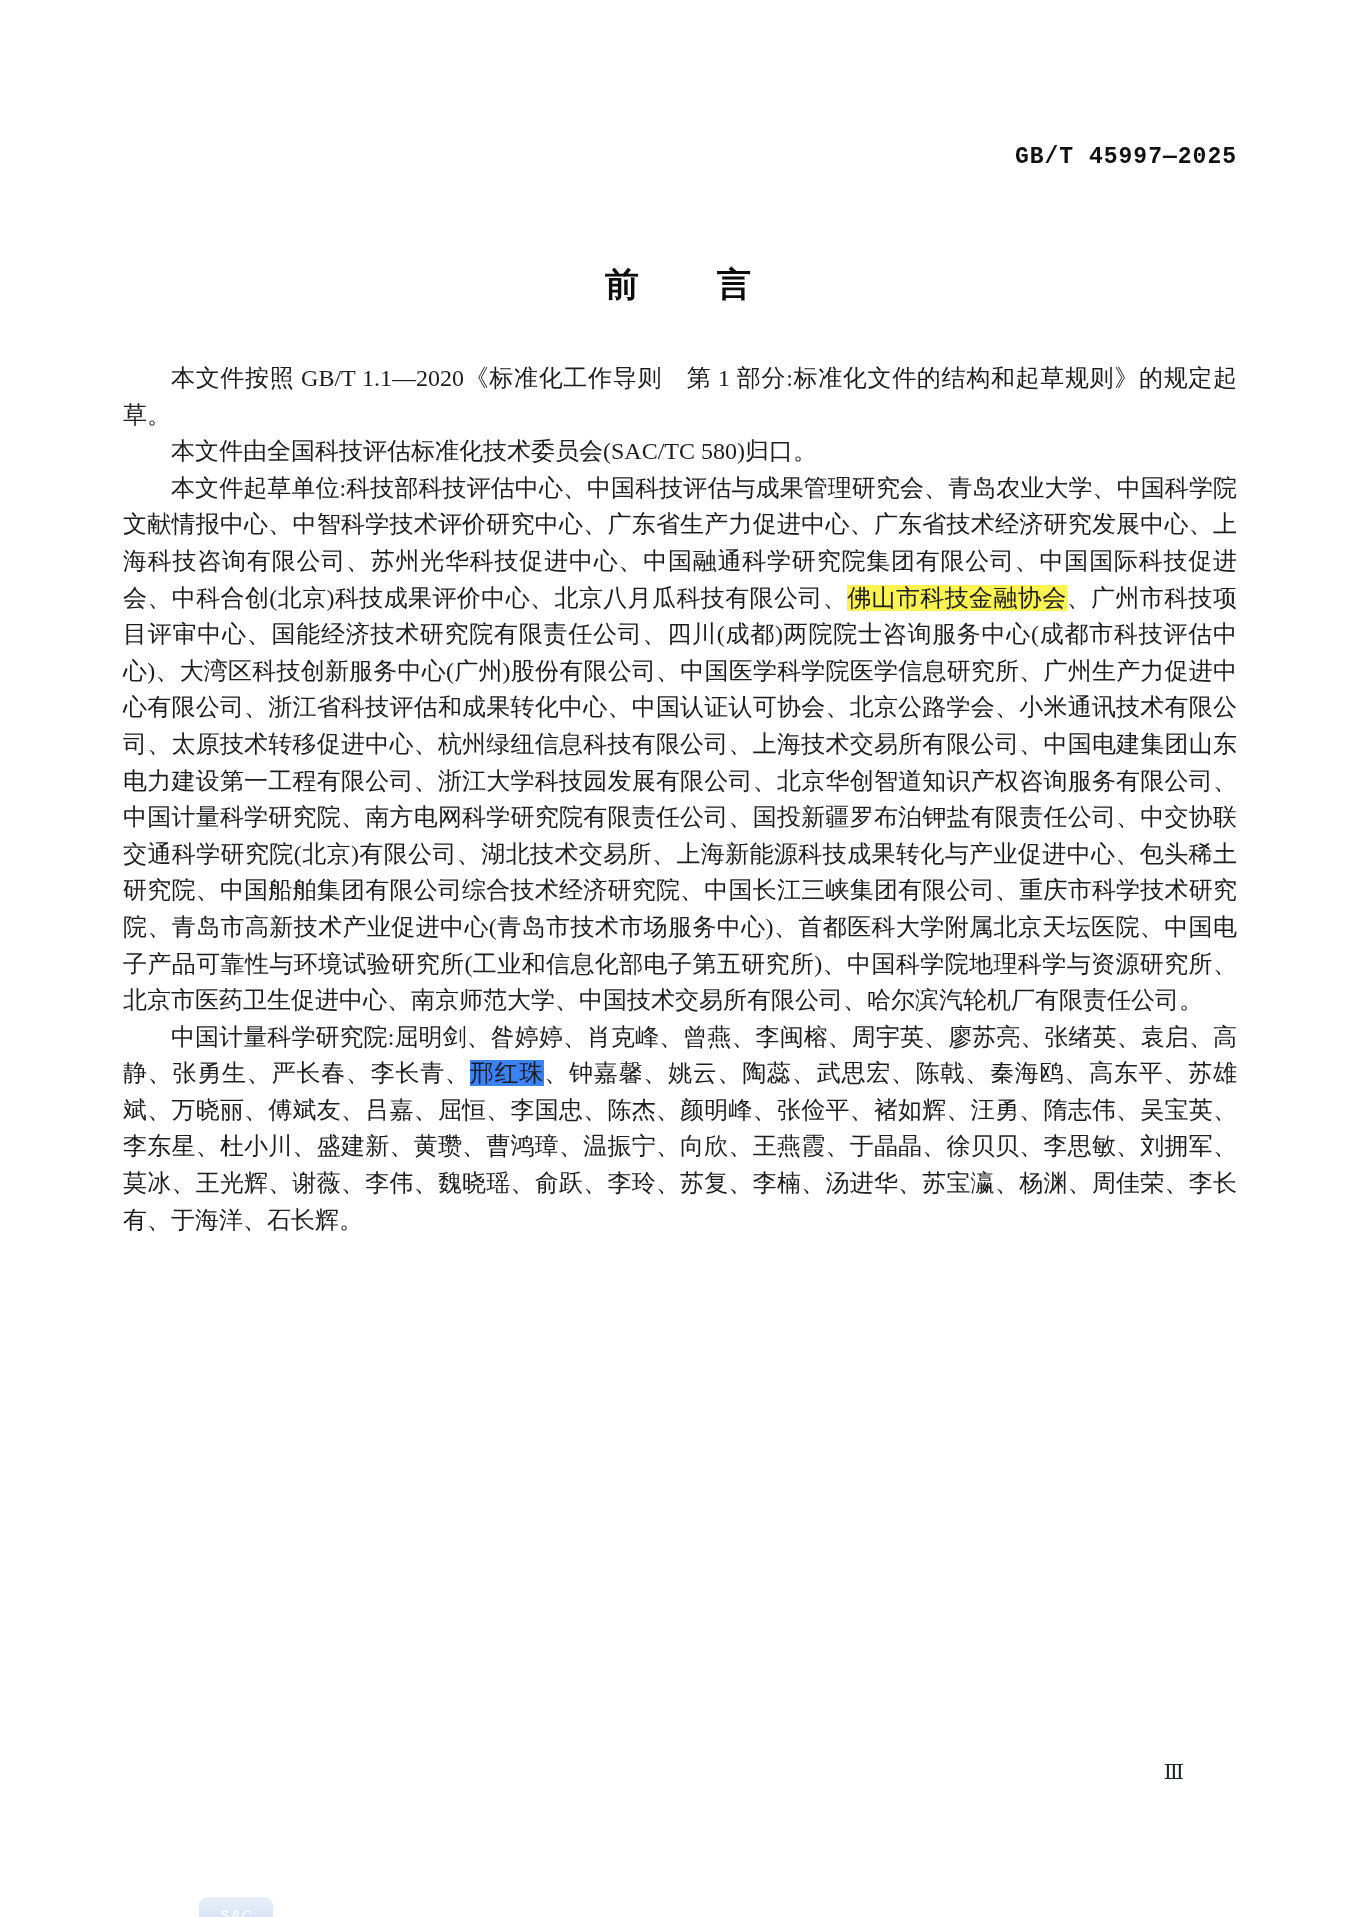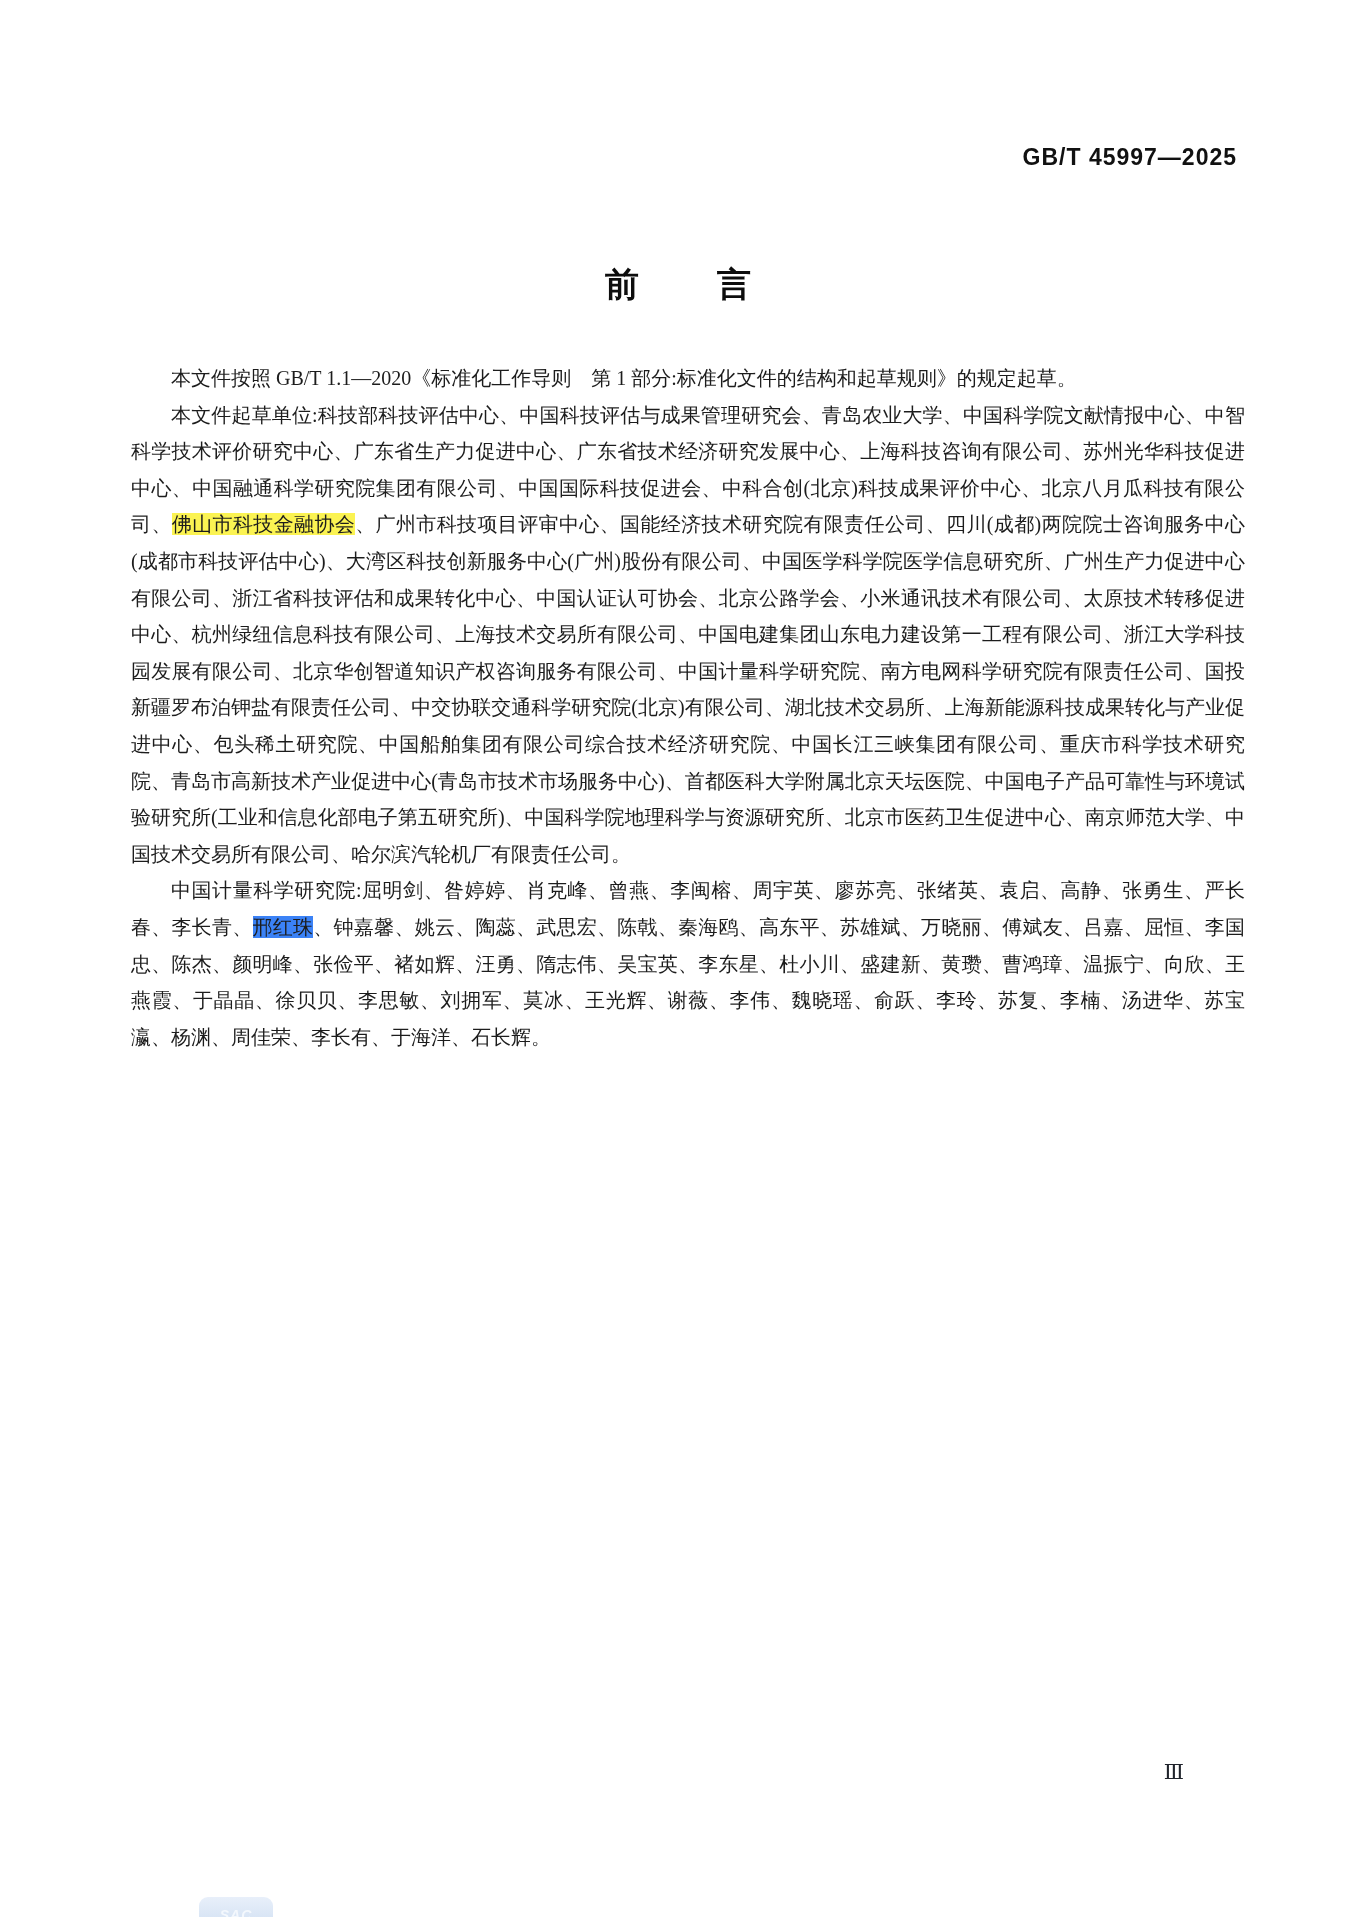--- a/index.html
+++ b/index.html
@@ -12,21 +12,21 @@
     width: 1356px;
     height: 1917px;
     overflow: hidden;
     color: #1c1c1c;
     font-family: "Liberation Serif", "DejaVu Serif", serif;
   }
   .std-code {
     position: absolute;
     top: 144px;
     right: 119px;
-    font-family: Liberation Sans, sans-serif;
+    font-family: Liberation Mono, monospace;
     font-weight: bold;
     font-size: 23px;
     letter-spacing: 1px;
     color: #111;
   }
   .doc-title {
     position: absolute;
     top: 262px;
     left: 0;
     width: 100%;
@@ -36,25 +36,24 @@
     font-family: "Liberation Sans", "DejaVu Sans", sans-serif;
     font-weight: bold;
     font-size: 34px;
     color: #0d0d0d;
   }
   .content {
     position: absolute;
     top: 360px;
     left: 123px;
     width: 1114px;
-    font-size: 20px;
+    font-size: 24px;
     line-height: 36.6px;
     text-align: justify;
     color: #1c1c1c;
-    margin-left: 8px;
   }
   .content p {
     margin: 0;
     text-indent: 2em;
   }
   .hl {
     background: #fbf352;
   }
   .page-number {
     position: absolute;
@@ -91,20 +90,21 @@
 
 <div class="std-code">GB/T 45997—2025</div>
 
 <div class="doc-title">
   <span>前</span>
   <span>言</span>
 </div>
 
 <div class="content" id="foreword-content">
     <p><span>本文件按照 GB/T 1.1—2020《标准化工作导则　第 1 部分:标准化文件的结构和起草规则》的规定起草。</span></p>
+    <p><span>本文件由全国科技评估标准化技术委员会(SAC/TC 580)归口。</span></p>
     <p><span>本文件起草单位:科技部科技评估中心、中国科技评估与成果管理研究会、青岛农业大学、中国科学院文献情报中心、中智科学技术评价研究中心、广东省生产力促进中心、广东省技术经济研究发展中心、上海科技咨询有限公司、苏州光华科技促进中心、中国融通科学研究院集团有限公司、中国国际科技促进会、中科合创(北京)科技成果评价中心、北京八月瓜科技有限公司、</span><span class="hl" style="background: rgb(251, 243, 82);">佛山市科技金融协会</span><span>、广州市科技项目评审中心、国能经济技术研究院有限责任公司、四川(成都)两院院士咨询服务中心(成都市科技评估中心)、大湾区科技创新服务中心(广州)股份有限公司、中国医学科学院医学信息研究所、广州生产力促进中心有限公司、浙江省科技评估和成果转化中心、中国认证认可协会、北京公路学会、小米通讯技术有限公司、太原技术转移促进中心、杭州绿纽信息科技有限公司、上海技术交易所有限公司、中国电建集团山东电力建设第一工程有限公司、浙江大学科技园发展有限公司、北京华创智道知识产权咨询服务有限公司、中国计量科学研究院、南方电网科学研究院有限责任公司、国投新疆罗布泊钾盐有限责任公司、中交协联交通科学研究院(北京)有限公司、湖北技术交易所、上海新能源科技成果转化与产业促进中心、包头稀土研究院、中国船舶集团有限公司综合技术经济研究院、中国长江三峡集团有限公司、重庆市科学技术研究院、青岛市高新技术产业促进中心(青岛市技术市场服务中心)、首都医科大学附属北京天坛医院、中国电子产品可靠性与环境试验研究所(工业和信息化部电子第五研究所)、中国科学院地理科学与资源研究所、北京市医药卫生促进中心、南京师范大学、中国技术交易所有限公司、哈尔滨汽轮机厂有限责任公司。</span></p>
     <p><span>中国计量科学研究院:屈明剑、昝婷婷、肖克峰、曾燕、李闽榕、周宇英、廖苏亮、张绪英、袁启、高静、张勇生、严长春、李长青、</span><span class="hl" style="background: #3b82f6;">邢红珠</span><span>、钟嘉馨、姚云、陶蕊、武思宏、陈戟、秦海鸥、高东平、苏雄斌、万晓丽、傅斌友、吕嘉、屈恒、李国忠、陈杰、颜明峰、张俭平、褚如辉、汪勇、隋志伟、吴宝英、李东星、杜小川、盛建新、黄瓒、曹鸿璋、温振宁、向欣、王燕霞、于晶晶、徐贝贝、李思敏、刘拥军、莫冰、王光辉、谢薇、李伟、魏晓瑶、俞跃、李玲、苏复、李楠、汤进华、苏宝瀛、杨渊、周佳荣、李长有、于海洋、石长辉。</span></p>
   </div>
 
 <div class="page-number">Ⅲ</div>
 
 <div class="watermark">
   <span>SAC</span>
 </div>
 

